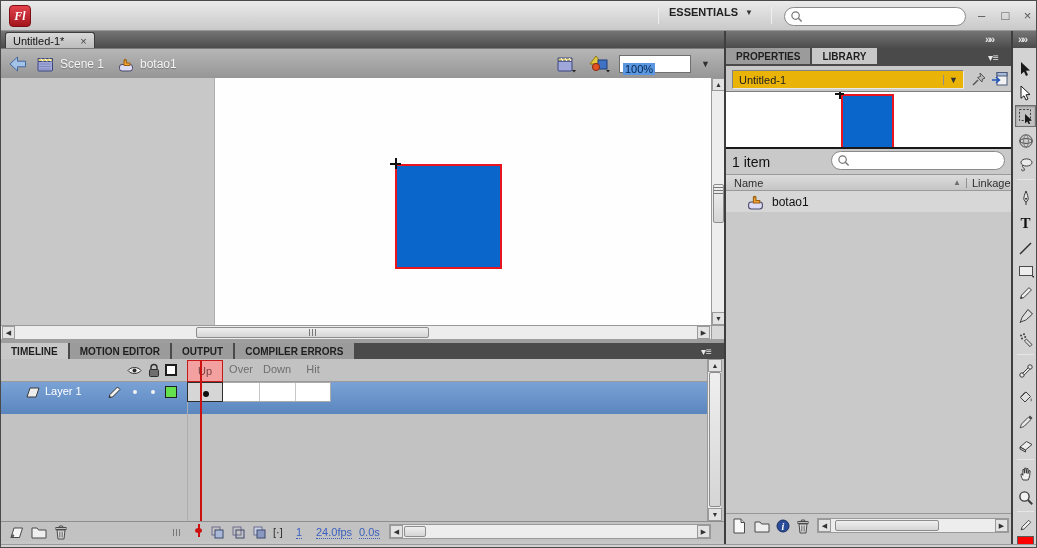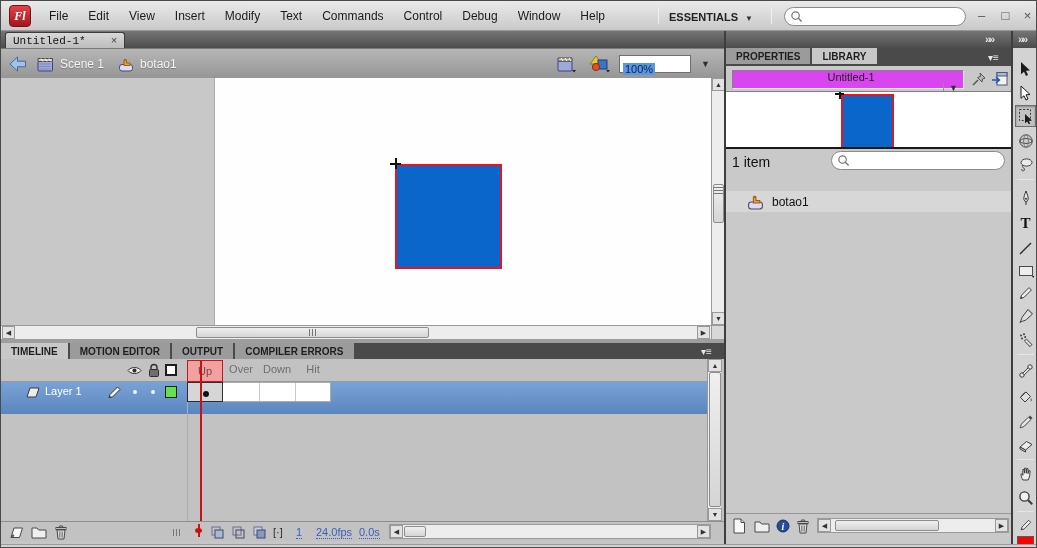--- a/index.html
+++ b/index.html
@@ -7,28 +7,28 @@
   body { font-family:"Liberation Sans", sans-serif; font-size:12px; background:#D2D2D2; }
   .abs { position:absolute; }
   .window { position:relative; width:1037px; height:548px; background:#C6C6C6; border:1px solid #4A4A4A; overflow:hidden; }
 
   
   .menubar { left:0; top:0; width:1035px; height:30px; background:linear-gradient(#EAEAEA,#C9C9C9); border-bottom:1px solid #979797; }
   .fl-logo { left:8px; top:4px; width:22px; height:22px; border-radius:4px; background:linear-gradient(#E2434B,#A4141C); border:1px solid #7C0F14; color:#fff; font:italic bold 12px "Liberation Serif", serif; text-align:center; line-height:21px; }
   .menus { left:38px; top:0; height:29px; display:flex; align-items:center; }
   .menus span { padding:0 10px; color:#1B1B1B; font-size:12px; cursor:default; }
   .mb-sep { top:6px; width:1px; height:17px; background:#9B9B9B; border-right:1px solid #EFEFEF; }
-  .workspace { left:668px; top:0; height:22px; display:flex; align-items:flex-end; gap:7px; font-weight:bold; font-size:11px; color:#222; }
+  .workspace { left:668px; top:0; height:22px; display:flex; align-items:center; gap:7px; font-weight:bold; font-size:11px; color:#222; }
   .searchbox { left:783px; top:6px; width:182px; height:19px; background:#fff; border:1px solid #8A8A8A; border-radius:10px; display:flex; align-items:center; padding-left:5px; }
   .searchbox input { border:none; outline:none; width:150px; height:15px; font-size:11px; background:transparent; }
   .winctl { top:7px; width:17px; height:16px; text-align:center; line-height:15px; color:#555; font-size:13px; }
 
   
   .tabstrip { left:0; top:30px; width:1035px; height:17px; background:linear-gradient(#757575,#4C4C4C); }
-  .doctab { left:4px; top:1px; height:16px; background:linear-gradient(#D8D8D8,#BDBDBD); border:1px solid #3C3C3C; border-bottom:none; border-radius:3px 3px 0 0; display:flex; align-items:center; padding:0 7px; gap:25px; font-size:11px; color:#111;font-family:Liberation Mono, monospace; }
+  .doctab { left:4px; top:1px; height:16px; background:linear-gradient(#D8D8D8,#BDBDBD); border:1px solid #3C3C3C; border-bottom:none; border-radius:3px 3px 0 0; display:flex; align-items:center; padding:0 7px; gap:16px; font-size:11px; color:#111; }
   .doctab .x { color:#444; font-size:11px; }
   .chev { color:#E3E3E3; font-weight:bold; font-size:11px; letter-spacing:-2px; }
 
   
   .editbar { left:0; top:47px; width:723px; height:38px; background:linear-gradient(#B6B6B6,#8E8E8E); border-top:1px solid #7A7A7A; border-bottom:1px solid #5E5E5E; color:#F4F4F4; }
   .editbar .lbl { font-size:12px; color:#F4F4F4; text-shadow:0 1px 1px rgba(0,0,0,.25); }
   .zoombox { left:618px; top:6px; width:72px; height:18px; background:#fff; border:1px solid #6F6F6F; display:flex; align-items:center; padding-left:3px; }
   .zoombox .sel { background:#5A97E0; color:#06244F; font-size:11px; padding:0 2px;margin-top:10px; }
 
   
@@ -60,21 +60,21 @@
   .empty-cells i { position:absolute; top:0; width:1px; height:100%; background:#C9C9C9; }
   .playhead { left:199px; top:1px; width:2px; height:161px; background:#CC1111; }
   .tl-status { left:0; top:520px; width:723px; height:20px; background:#C2C2C2; border-top:1px solid #8E8E8E; }
   .hot { color:#3A5FBF; font-size:11px; border-bottom:1px dotted #3A5FBF; }
   .dot-w { width:4px; height:4px; border-radius:50%; background:#F2F2F2; }
 
   
   .rsep { background:#3E3E3E; }
   .lib-tabs { left:725px; top:47px; width:285px; height:18px; background:#4A4A4A; display:flex; gap:2px; }
   .lib-bg { left:725px; top:65px; width:285px; height:478px; background:#C9C9C9; }
-  .dropdown { left:731px; top:69px; width:232px; height:19px; background:#d946ef; border:1px solid; border-color:#838383 #E9E9E9 #E9E9E9 #838383; display:flex; align-items:center; font-size:11px; color:#222; padding-left:6px;flex-direction:column; }
+  .dropdown { left:731px; top:69px; width:232px; height:19px; background:#eab308; border:1px solid; border-color:#838383 #E9E9E9 #E9E9E9 #838383; display:flex; align-items:center; font-size:11px; color:#222; padding-left:6px; }
   .dropdown .dd-arrow { margin-left:auto; border-left:1px solid #909090; padding:0 5px; color:#333; font-size:9px; }
   .preview { left:725px; top:90px; width:285px; height:58px; background:#fff; border-top:1px solid #7E7E7E; border-bottom:2px solid #191919; overflow:hidden; }
   .pv-shape { left:115px; top:2px; width:53px; height:58px; background:#0B66CC; border:2px solid #E8151E; }
   .lib-search { left:830px; top:150px; width:174px; height:19px; background:#fff; border:1px solid #8A8A8A; border-radius:10px; display:flex; align-items:center; padding-left:5px; }
   .lib-search input { border:none; outline:none; width:140px; font-size:11px; background:transparent; }
   .colhdr { left:725px; top:173px; width:285px; height:17px; background:linear-gradient(#DCDCDC,#C5C5C5); border-top:1px solid #9A9A9A; border-bottom:1px solid #9A9A9A; font-size:11px; color:#2E2E2E; }
   .librow { left:725px; top:190px; width:285px; height:21px; background:#D7D7D7; display:flex; align-items:center; }
   .lib-bottom { left:725px; top:512px; width:285px; height:23px; background:#C9C9C9; border-top:1px solid #979797; }
 
   
@@ -86,33 +86,20 @@
   .ttool { font:bold 15px "Liberation Serif", serif; color:#111; }
   .bottomframe { left:0; top:543px; width:1035px; height:4px; background:#D2D2D2; border-top:1px solid #9A9A9A; }
 </style>
 </head>
 <body>
 
 <div class="window">
 
   <div class="abs menubar">
     <div class="abs fl-logo">Fl</div>
-    <div class="abs menus">
-      <span>File</span>
-      <span>Edit</span>
-      <span>View</span>
-      <span>Insert</span>
-      <span>Modify</span>
-      <span>Text</span>
-      <span>Commands</span>
-      <span>Control</span>
-      <span>Debug</span>
-      <span>Window</span>
-      <span>Help</span>
-    </div>
     <div class="abs mb-sep" style="left:657px"></div>
     <div class="abs workspace">
       <span>ESSENTIALS</span>
       <span style="font-size:8px;color:#333">▼</span>
     </div>
     <div class="abs mb-sep" style="left:770px"></div>
     <div class="abs searchbox">
       <svg width="13" height="13" viewBox="0 0 14 14">
           <circle cx="6" cy="6" r="4" fill="none" stroke="#777" stroke-width="1.3"></circle>
           <path d="M9 9 L12.5 12.5" stroke="#777" stroke-width="1.5"></path>
@@ -332,20 +319,26 @@
     <div class="abs" style="left:113px;top:0;width:1.5px;height:7px;background:#111"></div>
   </div>
   <span class="abs" style="left:731px;top:153px;font-size:14px;color:#111">1 item</span>
   <div class="abs lib-search">
     <svg width="13" height="13" viewBox="0 0 14 14">
         <circle cx="6" cy="6" r="4" fill="none" stroke="#777" stroke-width="1.3"></circle>
         <path d="M9 9 L12.5 12.5" stroke="#777" stroke-width="1.5"></path>
       </svg>
     <input type="text" placeholder="" style="">
   </div>
+  <div class="abs colhdr">
+    <span class="abs" style="left:8px;top:2px">Name</span>
+    <span class="abs" style="left:227px;top:3px;font-size:8px;color:#6E6E6E">▲</span>
+    <span class="abs" style="left:239px;top:1px;color:#8A8A8A">|</span>
+    <span class="abs" style="left:246px;top:2px">Linkage</span>
+  </div>
   <div class="abs librow">
     <svg style="margin-left:21px" width="17" height="16" viewBox="0 0 16 15">
         <rect x="1.5" y="7.5" width="13" height="6.5" rx="2.5" fill="#DCDCF6" stroke="#4A4A6A"></rect>
         <path d="M6 8.5 L6 3 L8.4 3 L8.4 6 L12 6 L12 8.5 Z" fill="#F0A034" stroke="#9A5F10"></path>
         <path d="M6 3 q1.2 -1.6 2.4 0" fill="#F0A034" stroke="#9A5F10"></path>
       </svg>
     <span style="margin-left:8px;font-size:12px;color:#111">botao1</span>
   </div>
   <div class="abs lib-bottom">
     <svg class="abs" style="left:6px;top:4px" width="14" height="16" viewBox="0 0 14 16">

